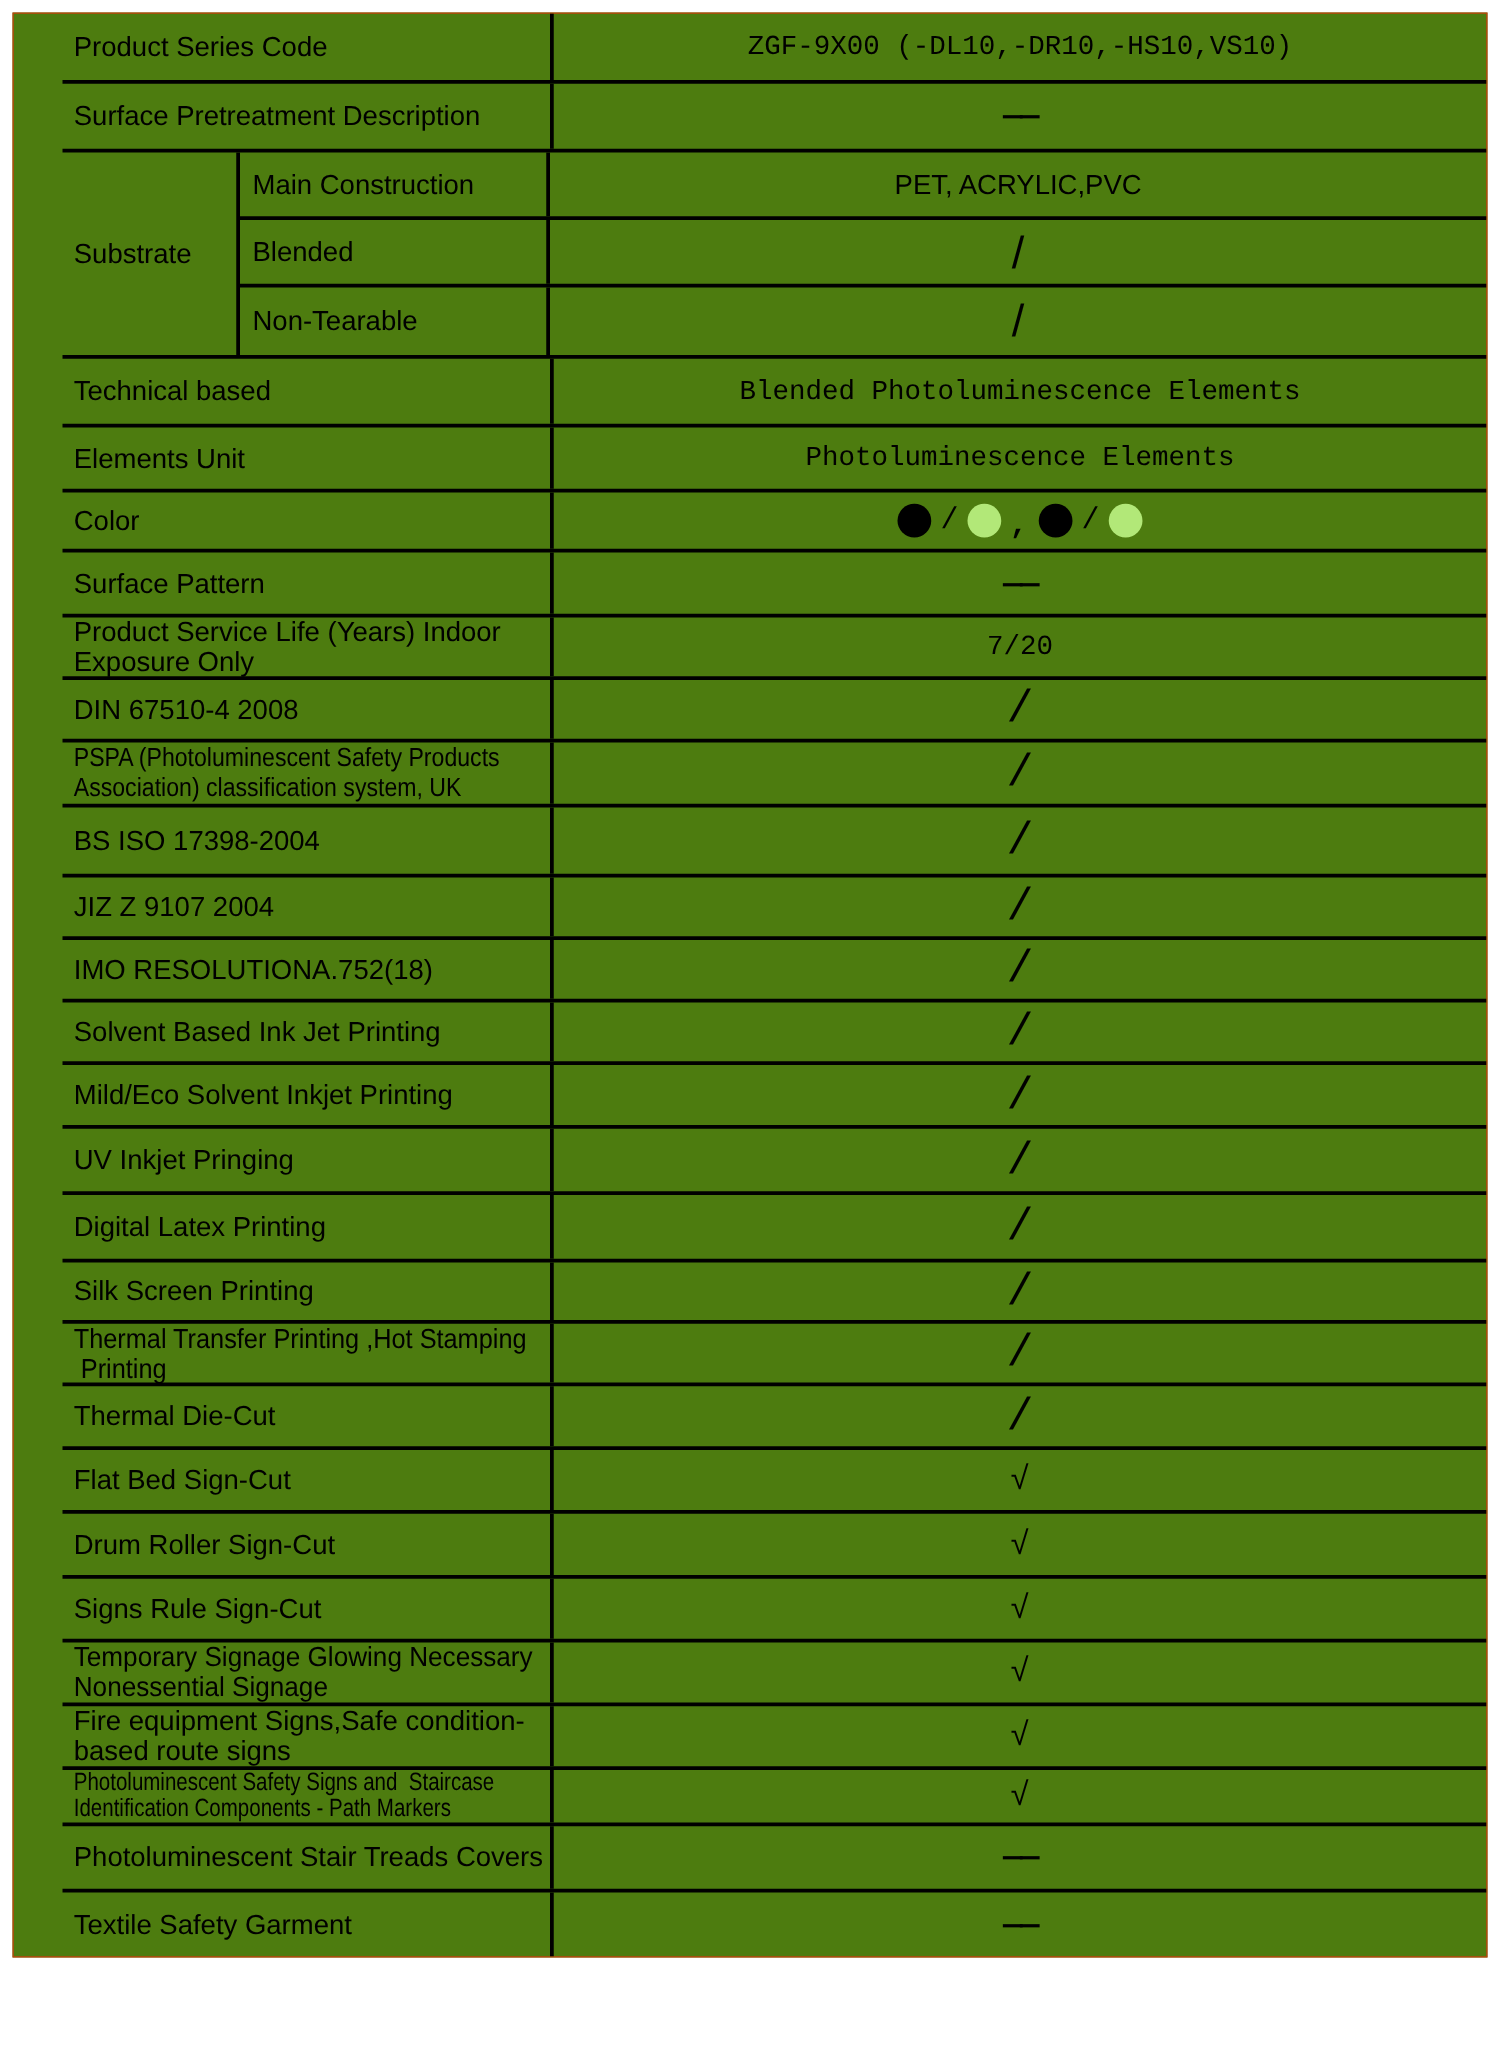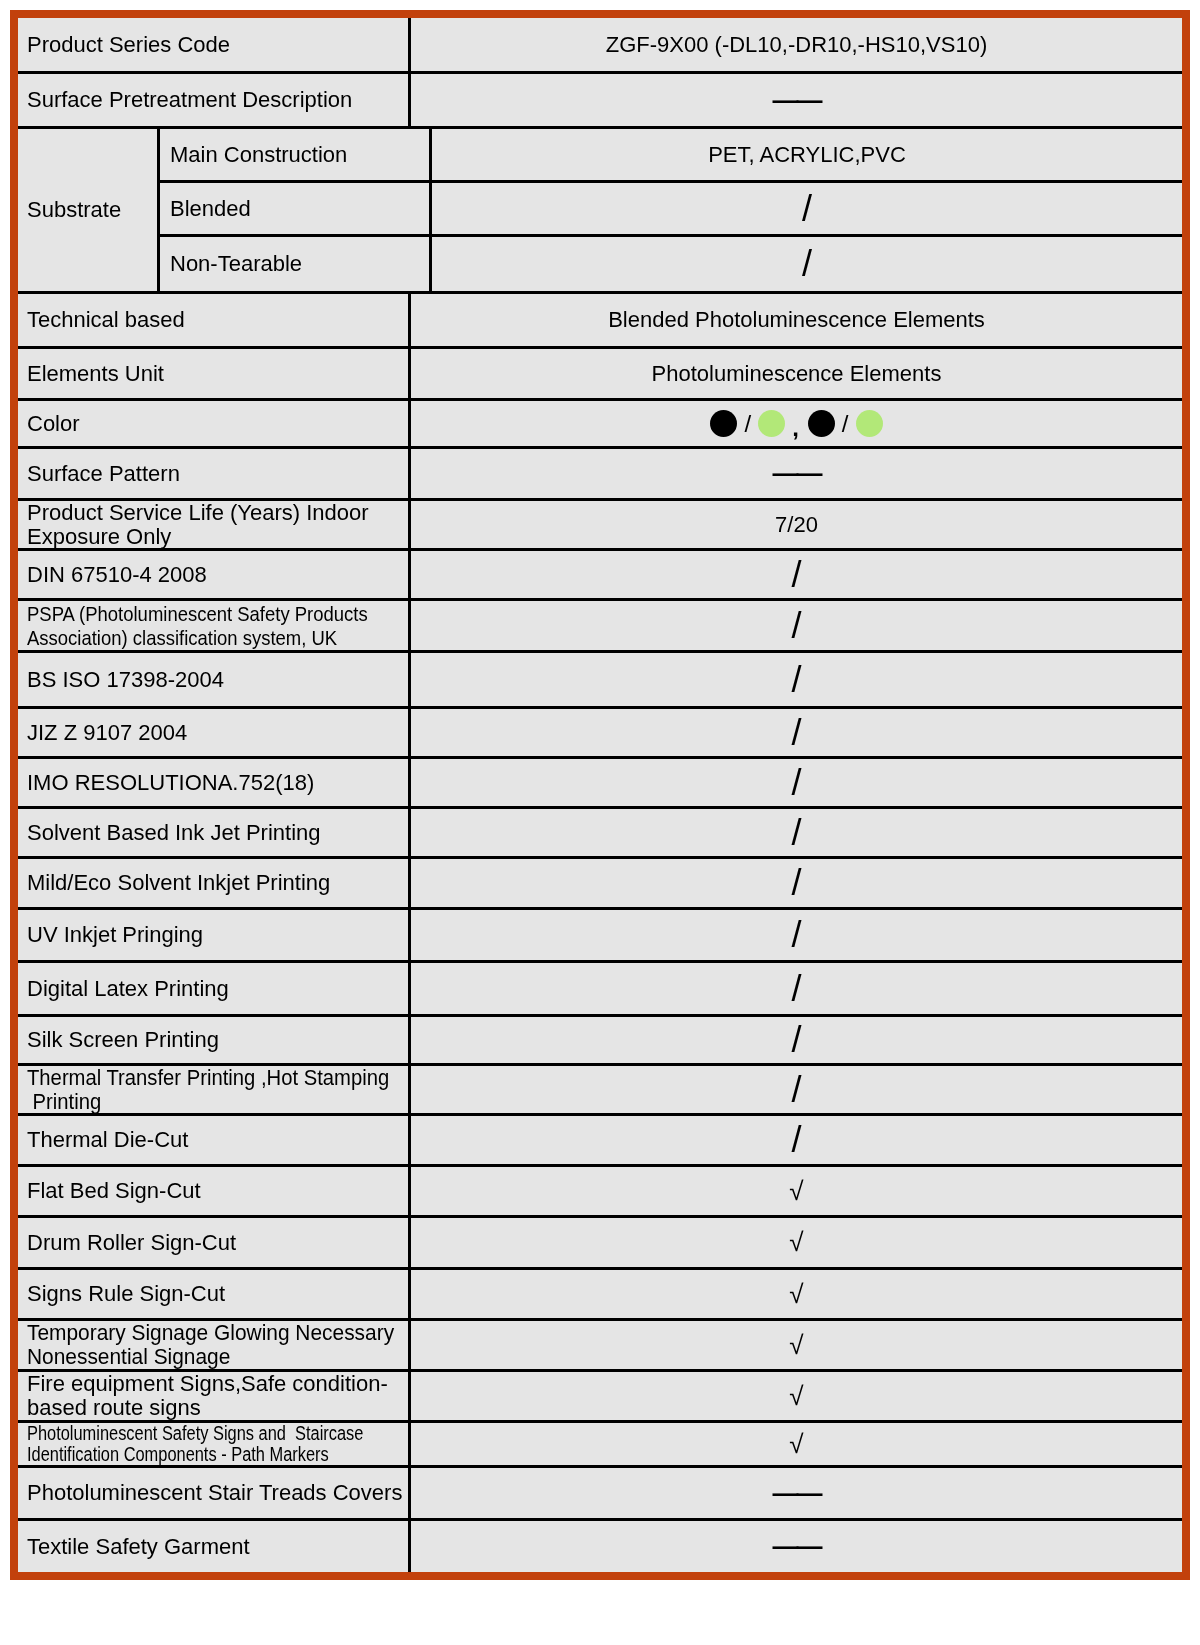--- a/index.html
+++ b/index.html
@@ -1,39 +1,39 @@
 <!DOCTYPE html>
 <html><head>
 <meta charset="utf-8">
 <style>
   * { margin:0; padding:0; box-sizing:border-box; }
   html,body { width:1200px; height:1645px; background:#ffffff; font-family:"Liberation Sans", sans-serif; color:#000; }
   .page { position:relative; width:1200px; height:1645px; background:#fff; }
-  .spec-table { position:absolute; left:10px; top:10px; width:1180px; border:8px solid #c2410c; background:#e5e5e5; }
+  .spec-table { position:absolute; left:10px; top:10px; width:1180px; border:1px solid #c2410c; background:#4d7c0f;padding-left:39px; }
   .row { display:flex; width:100%; border-bottom:3px solid #000; }
   .row:last-child { border-bottom:none; }
   .cell { display:flex; align-items:center; }
   .label { width:393px; border-right:3px solid #000; padding-left:9px; font-size:22px; line-height:24px; }
-  .value { flex:1; justify-content:center; text-align:center; font-size:22px; }
+  .value { flex:1; justify-content:center; text-align:center; font-size:22px;font-family:Liberation Mono, monospace; }
   .lines .ln { display:block; white-space:pre; }
   .vlines { line-height:26px; }
   .cx95 { transform:scaleX(0.95); transform-origin:left center; }
   .cx92 { transform:scaleX(0.92); transform-origin:left center; }
   .cx88 { transform:scaleX(0.88); transform-origin:left center; font-size:21px; }
   .cx80 { transform:scaleX(0.82); transform-origin:left center; font-size:20px; line-height:21px; }
   .v-slash { font-size:36px; font-weight:400; }
   .v-check { font-size:26px; }
   .v-dash { font-size:26px; font-weight:700; letter-spacing:-2px; }
   
   .sub-group { display:flex; width:100%; border-bottom:3px solid #000; }
   .sub-head { width:142px; border-right:3px solid #000; display:flex; align-items:center; padding-left:9px; font-size:22px; }
   .sub-rows { flex:1; display:flex; flex-direction:column; }
   .sub-row { display:flex; height:55px; border-bottom:3px solid #000; }
   .sub-row:last-child { border-bottom:none; }
-  .sub-label { width:272px; border-right:3px solid #000; display:flex; align-items:center; padding-left:10px; font-size:22px; }
+  .sub-label { width:248px; border-right:3px solid #000; display:flex; align-items:center; padding-left:10px; font-size:22px; }
   .sub-value { flex:1; display:flex; align-items:center; justify-content:center; font-size:22px; }
   .colorcell { gap:7px; }
   .dot { width:27px; height:27px; border-radius:50%; display:inline-block; }
   .sep { font-size:24px; }
   .comma { margin:8px 2px 0 0; font-size:24px; font-weight:700; }
 </style>
 </head>
 <body>
 
 <div class="page">

